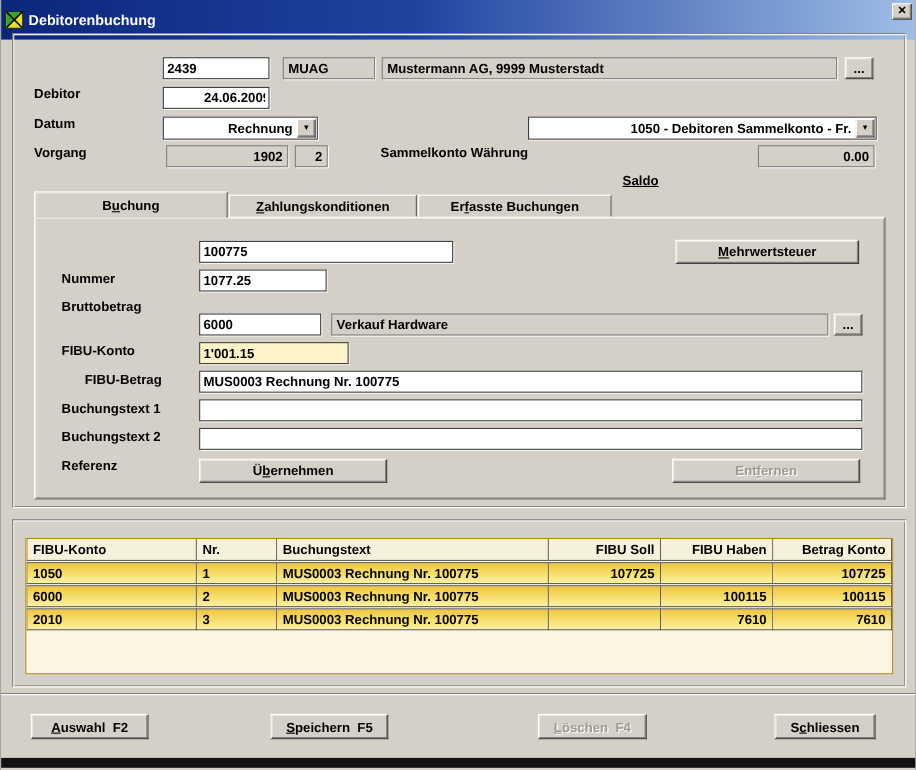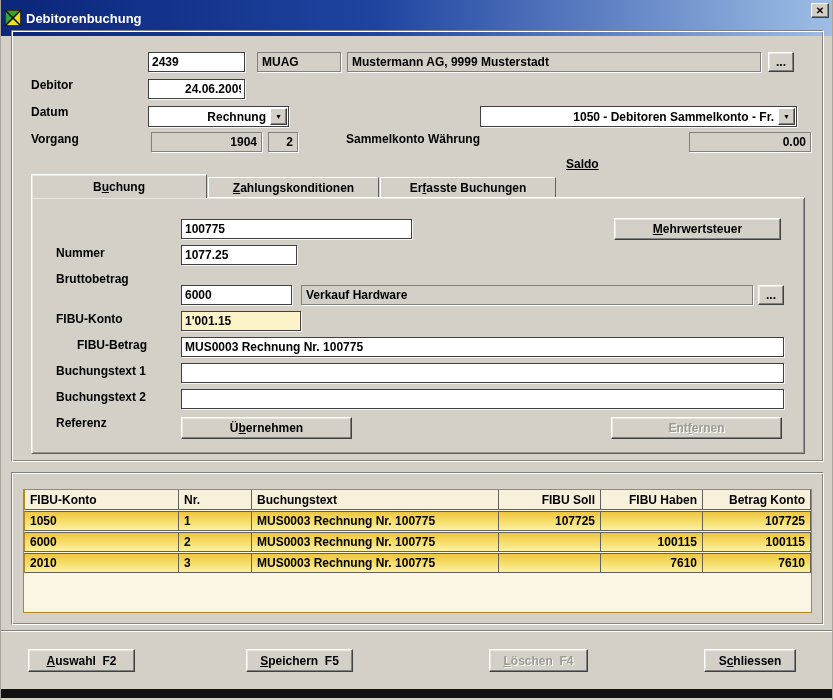--- a/index.html
+++ b/index.html
@@ -110,24 +110,24 @@
       </span>
   </div>
   <div class="abs lbl" style="left:345px;top:111px;">Sammelkonto Währung</div>
   <div class="abs combo" style="left:479px;top:106px;width:317px;">
     <span class="ctext">1050 - Debitoren Sammelkonto - Fr.</span>
     <span class="combo-btn">
         <span>▼</span>
       </span>
   </div>
 
-  <div class="abs tb-ro num" style="left:150px;top:132px;width:111px;">1904</div>
+  <div class="abs tb-ro num" style="left:150px;top:132px;width:111px;">1902</div>
   <div class="abs tb-ro num" style="left:267px;top:132px;width:30px;">2</div>
   <div class="abs lbl" style="left:565px;top:136px;text-decoration:underline;">Saldo</div>
-  <div class="abs tb-ro num" style="left:688px;top:132px;width:122px;">0.00</div>
+  <div class="abs tb-ro num" style="left:688px;top:132px;width:106px;">0.00</div>
 
   <div class="abs tab active" style="left:30px;top:174px;width:176px;height:24px;">
     <span>B</span>
       <span class="mn">u</span>
       <span>chung</span>
   </div>
   <div class="abs tab" style="left:207px;top:177px;width:171px;height:20px;">
     <span></span>
       <span class="mn">Z</span>
       <span>ahlungskonditionen</span>
@@ -152,21 +152,21 @@
   <input class="abs tb" style="left: 180px; top: 245px; width: 116px; z-index: 2;" value="1077.25">
 
   <div class="abs lbl" style="left:55px;top:291px;z-index:2;">FIBU-Konto</div>
   <input class="abs tb" style="left: 180px; top: 285px; width: 111px; z-index: 2;" value="6000">
   <div class="abs tb-ro" style="left:300px;top:285px;width:452px;z-index:2;">Verkauf Hardware</div>
   <div class="abs btn" style="left:757px;top:285px;width:26px;height:20px;z-index:2;">
       <span>...</span>
     </div>
 
   <div class="abs lbl" style="left:55px;top:317px;z-index:2;padding-left:21px;">FIBU-Betrag</div>
-  <input class="abs tb hl" style="left: 180px; top: 311px; width: 120px; z-index: 2;" value="1'001.15">
+  <input class="abs tb hl" style="left: 180px; top: 311px; width: 136px; z-index: 2;" value="1'001.15">
 
   <div class="abs lbl" style="left:55px;top:343px;z-index:2;">Buchungstext 1</div>
   <input class="abs tb" style="left: 180px; top: 337px; width: 603px; z-index: 2;" value="MUS0003 Rechnung Nr. 100775">
   <div class="abs lbl" style="left:55px;top:369px;z-index:2;">Buchungstext 2</div>
   <input class="abs tb" style="left: 180px; top: 363px; width: 603px; z-index: 2;" value="">
   <div class="abs lbl" style="left:55px;top:395px;z-index:2;">Referenz</div>
   <input class="abs tb" style="left: 180px; top: 389px; width: 603px; z-index: 2;" value="">
 
   <div class="abs btn" style="left:180px;top:417px;width:171px;height:22px;z-index:2;">
     <span>Ü</span>

